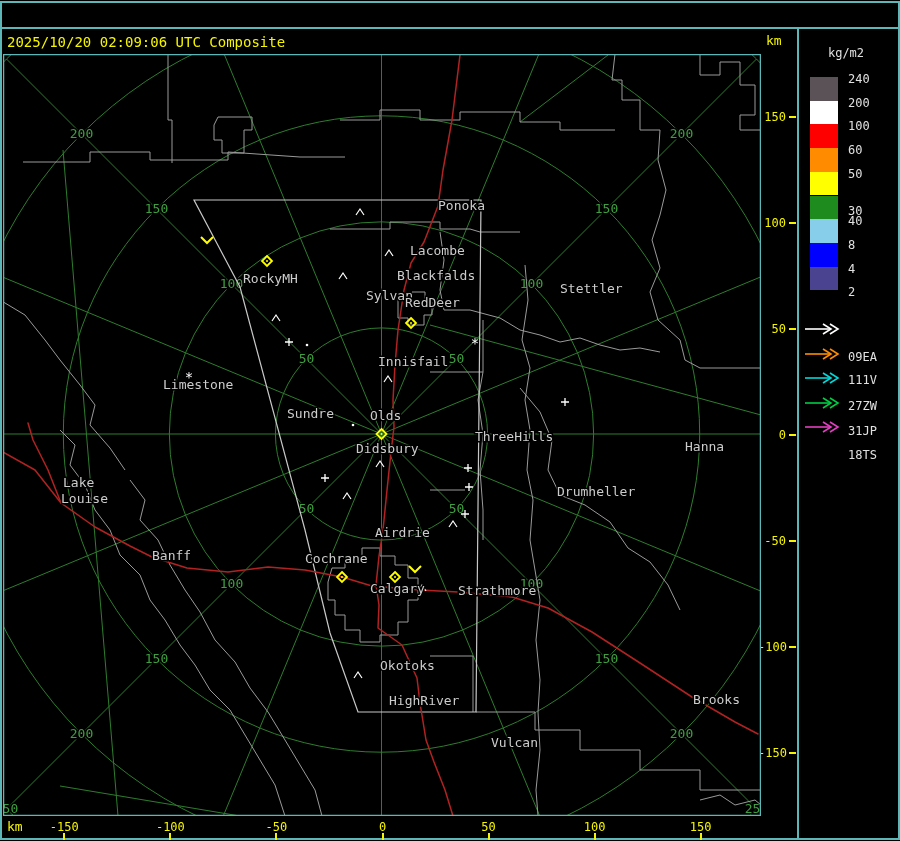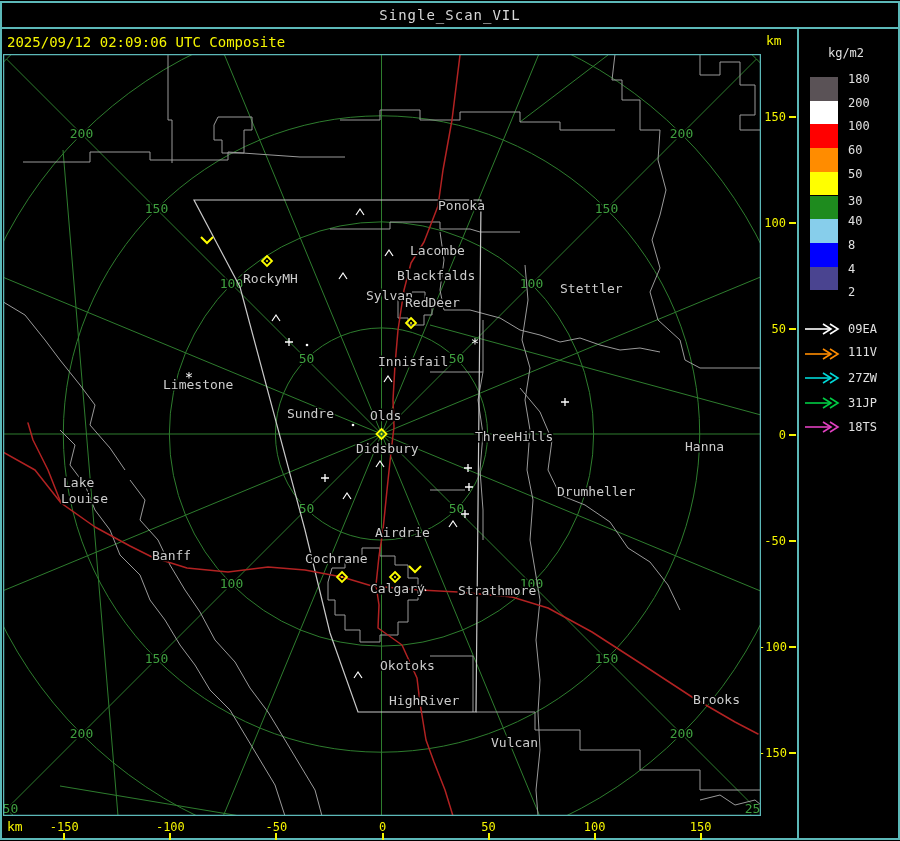--- a/index.html
+++ b/index.html
@@ -7,62 +7,61 @@
   .abs{position:absolute;}
   #stage{position:relative;width:900px;height:841px;background:#000;}
   .cyan{background:#5cb8b8;}
   #titlebar{left:0;top:3px;width:900px;height:24px;line-height:24px;text-align:center;
     color:#d8d8d8;font-size:14px;letter-spacing:1px;}
   #timestamp{left:7px;top:31px;height:22px;line-height:22px;color:#f5f500;font-size:14px;white-space:pre;}
   #km-right-header{left:766px;top:31px;height:20px;line-height:20px;color:#f5f500;font-size:13px;}
   #colorbar-unit{left:806px;top:46px;width:80px;text-align:center;color:#e0e0e0;font-size:12px;}
   .cb-box{position:absolute;left:810px;width:28px;}
   .cb-label{position:absolute;left:848px;width:44px;height:14px;line-height:14px;color:#e0e0e0;font-size:12px;}
-  .leg-label{position:absolute;left:848px;width:48px;height:14px;line-height:14px;color:#e0e0e0;font-size:12px;}
+  .leg-label{position:absolute;left:848px;width:48px;height:14px;line-height:14px;color:#e0e0e0;font-size:12px;margin-top:28px;}
   .rt-label{position:absolute;left:758px;width:28px;text-align:right;height:14px;line-height:14px;
     color:#f5f500;font-size:12px;}
   .rt-tick{position:absolute;left:789px;width:7px;height:2px;background:#f5f500;}
   .bt-label{position:absolute;width:44px;text-align:center;height:14px;line-height:14px;color:#f5f500;font-size:12px;}
   .bt-tick{position:absolute;width:2px;height:7px;background:#f5f500;top:833px;}
   #bottom-km{left:7px;top:820px;height:14px;line-height:14px;color:#f5f500;font-size:13px;}
   svg text{font-family:"DejaVu Sans Mono","Liberation Mono",monospace;}
 </style>
 </head>
 <body>
 
 <div id="stage">
 
   <div class="abs cyan" style="left:0;top:1px;width:900px;height:2px;"></div>
   <div class="abs cyan" style="left:0;top:27px;width:900px;height:2px;"></div>
   <div class="abs cyan" style="left:0;top:1px;width:2px;height:839px;"></div>
   <div class="abs cyan" style="left:898px;top:1px;width:2px;height:839px;"></div>
   <div class="abs cyan" style="left:0;top:838px;width:900px;height:2px;"></div>
   <div class="abs cyan" style="left:797px;top:27px;width:2px;height:813px;"></div>
 
-  <div id="titlebar" class="abs">Single_Scan_VIL</div>
-  <div id="timestamp" class="abs">2025/09/12 02:09:06 UTC Composite</div>
+  <div id="timestamp" class="abs">2025/10/20 02:09:06 UTC Composite</div>
   <div id="km-right-header" class="abs">km</div>
 
   <div id="colorbar-unit" class="abs">kg/m2</div>
   <div id="colorbar">
       <div class="cb-box" style="top: 77px; height: 23.7px; background: rgb(90, 82, 86);"></div>
       <div class="cb-box" style="top: 100.7px; height: 23.7px; background: rgb(255, 255, 255);"></div>
       <div class="cb-box" style="top: 124.4px; height: 23.7px; background: rgb(255, 0, 0);"></div>
       <div class="cb-box" style="top: 148.1px; height: 23.7px; background: rgb(255, 140, 0);"></div>
       <div class="cb-box" style="top: 171.8px; height: 23.7px; background: rgb(255, 255, 0);"></div>
       <div class="cb-box" style="top: 195.5px; height: 23.7px; background: rgb(30, 139, 30);"></div>
       <div class="cb-box" style="top: 219.2px; height: 23.7px; background: rgb(135, 206, 235);"></div>
       <div class="cb-box" style="top: 242.9px; height: 23.7px; background: rgb(0, 0, 255);"></div>
       <div class="cb-box" style="top: 266.6px; height: 23.7px; background: rgb(74, 68, 144);"></div>
-      <div class="cb-label" style="top: 72px;">180</div>
+      <div class="cb-label" style="top: 72px;">240</div>
       <div class="cb-label" style="top: 95.7px;">200</div>
       <div class="cb-label" style="top: 119.4px;">100</div>
       <div class="cb-label" style="top: 143.1px;">60</div>
       <div class="cb-label" style="top: 166.8px;">50</div>
-      <div class="cb-label" style="top: 194px;">30</div>
+      <div class="cb-label" style="top: 204px;">30</div>
       <div class="cb-label" style="top: 214.2px;">40</div>
       <div class="cb-label" style="top: 237.9px;">8</div>
       <div class="cb-label" style="top: 261.6px;">4</div>
       <div class="cb-label" style="top: 285.3px;">2</div>
     </div>
   <div id="site-legend">
       <svg width="40" height="14" style="position: absolute; left: 804px; top: 322px;">
         <line x1="1" y1="7" x2="26" y2="7" stroke="#ffffff" stroke-width="1.6"></line>
     <path d="M19,2 27,7 19,12" fill="none" stroke="#ffffff" stroke-width="1.6"></path>
     <path d="M26,2 34,7 26,12" fill="none" stroke="#ffffff" stroke-width="1.6"></path>

